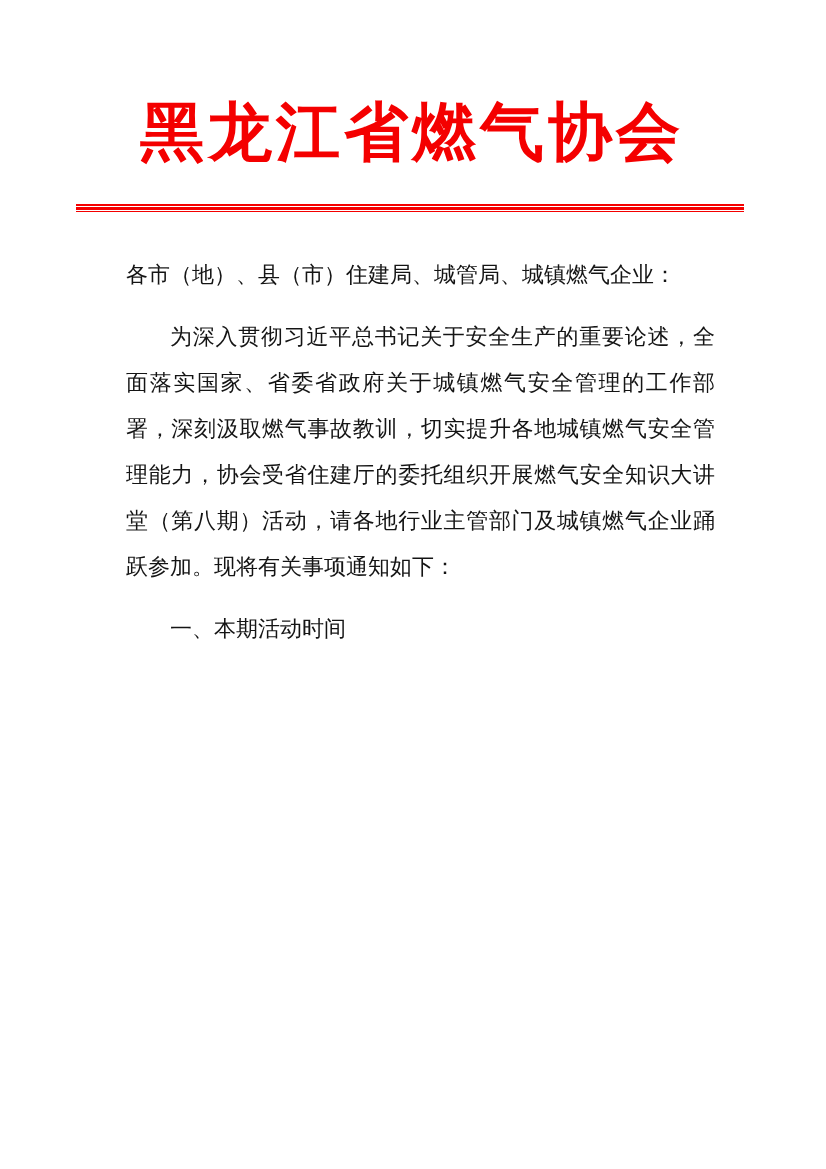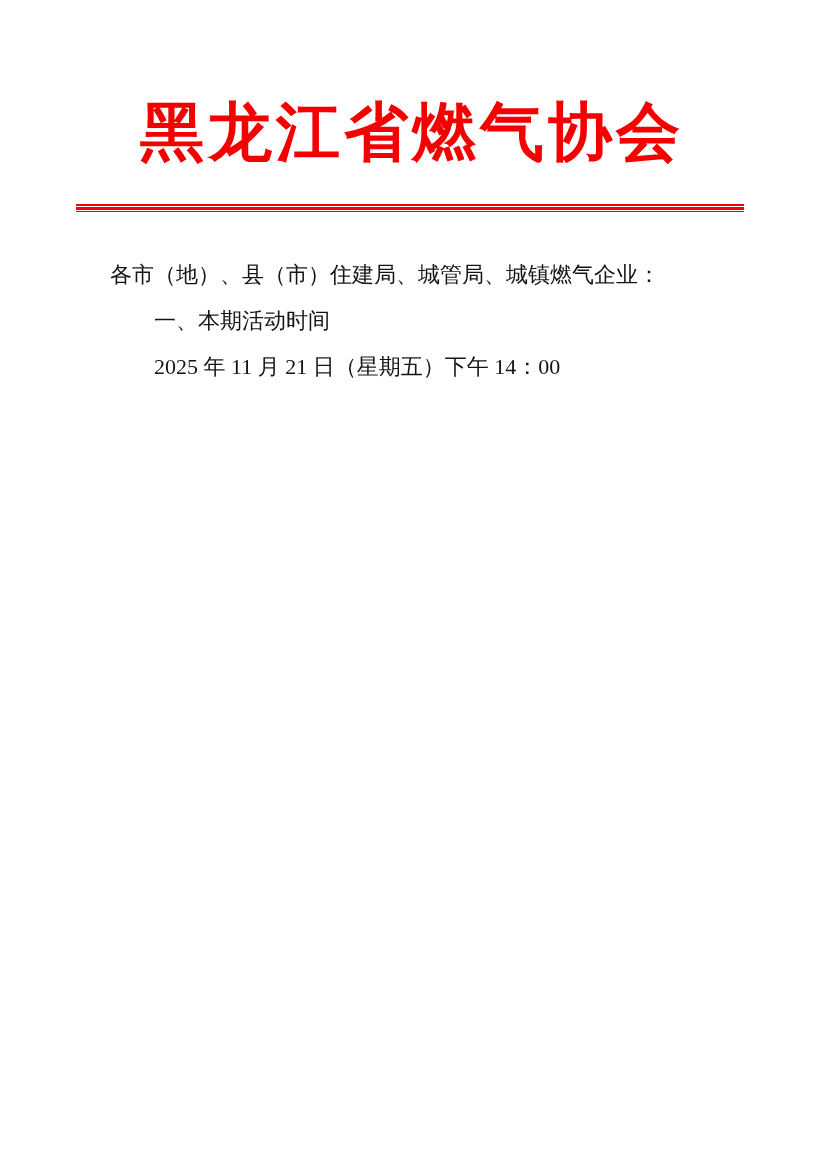--- a/index.html
+++ b/index.html
@@ -42,38 +42,38 @@
   }
   .doc-body {
     margin-top: 40px;
     padding-left: 110px;
     padding-right: 89px;
     font-size: 22px;
     line-height: 46px;
     text-align: justify;
     color: #141414;
   }
-  .doc-body p { margin: 0; padding: 0; }
+  .doc-body p { margin: 16px; padding: 0; }
   .doc-body p.indent { text-indent: 2em; }
 </style>
 </head>
 <body>
 
 <div class="page">
 
   <div class="org-header">黑龙江省燃气协会</div>
 
   <div class="red-divider">
     <div class="rule-a"></div>
     <div class="rule-gap"></div>
     <div class="rule-b"></div>
     <div class="rule-gap"></div>
     <div class="rule-c"></div>
   </div>
 
 
   <div class="doc-body">
     <p>各市（地）、县（市）住建局、城管局、城镇燃气企业：</p>
+    <p class="indent">为深入贯彻习近平总书记关于安全生产的重要论述，全面落实国家、省委省政府关于城镇燃气安全管理的工作部署，深刻汲取燃气事故教训，切实提升各地城镇燃气安全管理能力，协会受省住建厅的委托组织开展燃气安全知识大讲堂（第八期）活动，请各地行业主管部门及城镇燃气企业踊跃参加。现将有关事项通知如下：</p>
     <p class="indent">一、本期活动时间</p>
-    <p class="indent">2025 年 11 月 21 日（星期五）下午 14：00</p>
   </div>
 
 </div>
 
 </body></html>

